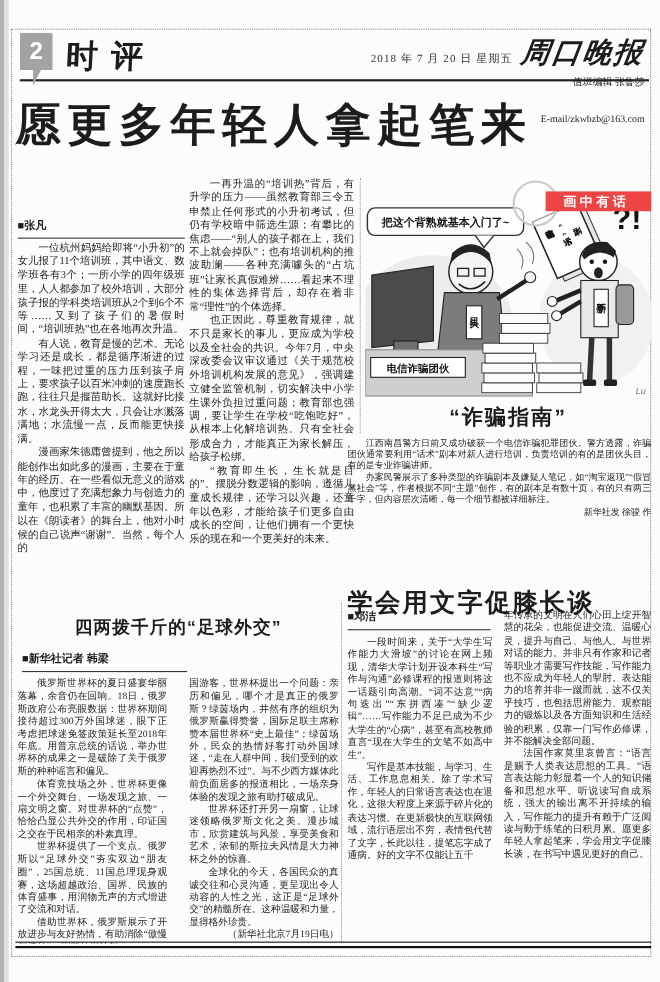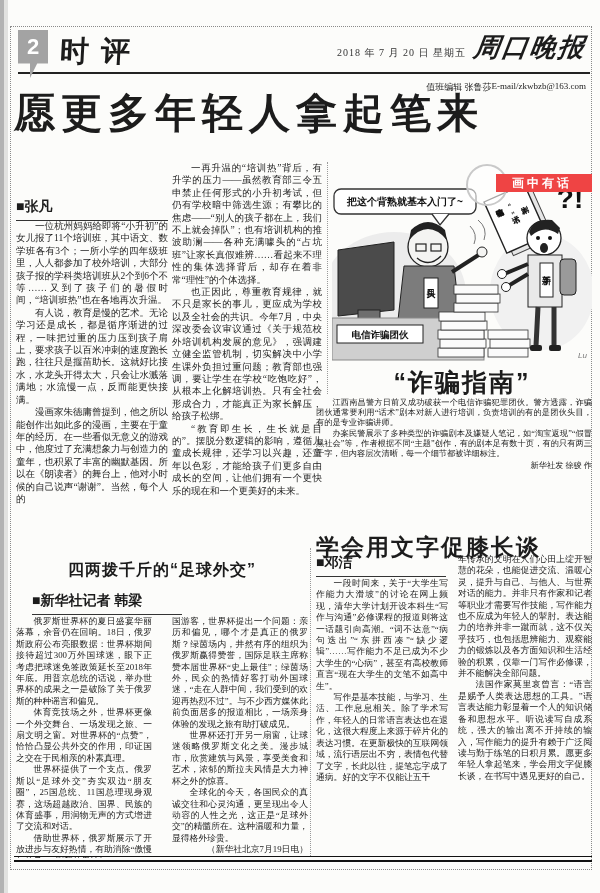--- a/index.html
+++ b/index.html
@@ -15,26 +15,26 @@
   #page-badge{left:18px;top:30px;width:30px;height:48px;background:#a3a3a3;color:#fff;
     font-family:"Liberation Sans",sans-serif;font-size:22px;font-weight:bold;text-align:center;line-height:34px;
     clip-path:polygon(0 0,100% 0,100% 70%,64% 70%,40% 100%,40% 70%,0 70%);z-index:3;}
   #section-title{left:60px;top:32px;font-family:"Liberation Sans",sans-serif;font-size:29px;font-weight:900;
     letter-spacing:12px;transform:skewX(-3deg);}
   #header-right{right:14px;top:30px;text-align:right;}
   #header-right .row1{display:flex;align-items:flex-end;justify-content:flex-end;gap:8px;}
   #masthead-date{font-size:10px;color:#333;padding-bottom:5px;letter-spacing:1px;}
   #paper-name{font-size:26px;font-weight:900;font-style:italic;font-family:"Liberation Serif",serif;
     letter-spacing:2px;transform:skewX(-8deg);}
-  #header-right .row2{display:flex;justify-content:flex-end;font-size:9px;color:#222;margin-top:16px;}
+  #header-right .row2{display:flex;justify-content:flex-end;gap:22px;font-size:9px;color:#222;margin-top:3px;flex-direction:column;}
   #header-rule{left:18px;top:72px;width:572px;border-top:2px solid #222;}
   
   #headline1{left:14px;top:86px;width:580px;font-family:"Liberation Sans",sans-serif;
     font-size:41px;font-weight:900;letter-spacing:6px;white-space:nowrap;}
-  .byline{font-size:14px;font-weight:bold;font-family:"Liberation Sans",sans-serif;
+  .byline{font-size:10px;font-weight:bold;font-family:"Liberation Sans",sans-serif;
     border-bottom:1px solid #333;padding-bottom:4px;}
   
   .col{text-align:justify;overflow:hidden;word-break:break-all;}
   .col p{margin:0;}
   .col p.ind{text-indent:2em;}
   .col p.noind{text-indent:0;}
   .a1{font-size:9.5px;line-height:12.4px;}
   .a23{font-size:8.8px;line-height:11.4px;}
   .exp{font-size:8.2px;line-height:10.2px;}
   .right{text-align:right;}
@@ -46,27 +46,27 @@
   #divider-a{left:327px;top:162px;height:232px;}
   #divider-b{left:310px;top:548px;height:308px;}
   
   #cartoon-box{left:332px;top:162px;width:260px;height:200px;}
   #tag-band{position:absolute;right:0;top:12px;height:18px;width:96px;background:#ef4444;color:#fff;
     font-family:"Liberation Sans",sans-serif;font-size:12px;font-weight:bold;letter-spacing:3px;
     line-height:18px;padding-left:16px;box-sizing:border-box;}
   #tag-circle{position:absolute;right:84px;top:2px;width:38px;height:38px;border:2px solid #c9c9c9;
     border-radius:50%;background:rgba(255,255,255,.6);}
   #cartoon-caption{left:332px;top:366px;width:260px;text-align:center;
-    font-family:"Liberation Sans",sans-serif;font-size:25px;font-weight:900;letter-spacing:2px;}
+    font-family:"Liberation Sans",sans-serif;font-size:19px;font-weight:900;letter-spacing:2px;}
   #explainer{left:316px;top:398px;width:276px;}
   #explainer-credit{margin-top:2px;}
   
   #headline2{left:16px;top:560px;width:292px;text-align:center;font-family:"Liberation Sans",sans-serif;
     font-size:16px;font-weight:900;letter-spacing:1px;}
-  #a2-byline{left:32px;top:592px;width:150px;}
+  #a2-byline{left:20px;top:592px;width:150px;}
   #a2-col1{left:16px;top:616px;width:136px;height:242px;}
   #a2-col2{left:172px;top:616px;width:136px;height:242px;}
   
   #headline3{left:316px;top:532px;width:276px;text-align:left;font-family:"Liberation Sans",sans-serif;
     font-size:23px;font-weight:900;letter-spacing:2px;}
   #a3-byline{left:316px;top:554px;width:130px;}
   #a3-col1{left:316px;top:578px;width:132px;height:278px;}
   #a3-col2{left:458px;top:554px;width:134px;height:302px;}
   
   #bottom-rule{left:14px;top:856px;width:578px;height:3px;border-top:1px solid #111;border-bottom:2px solid #111;}

